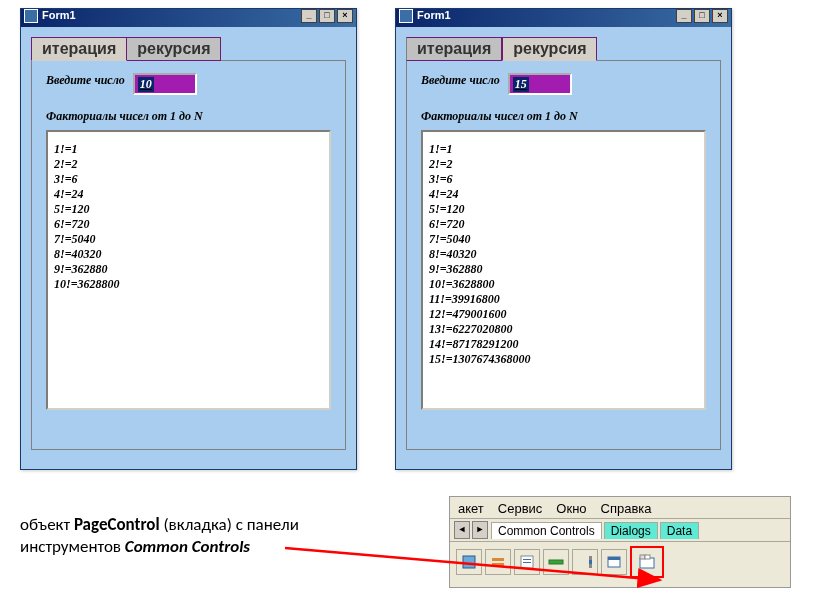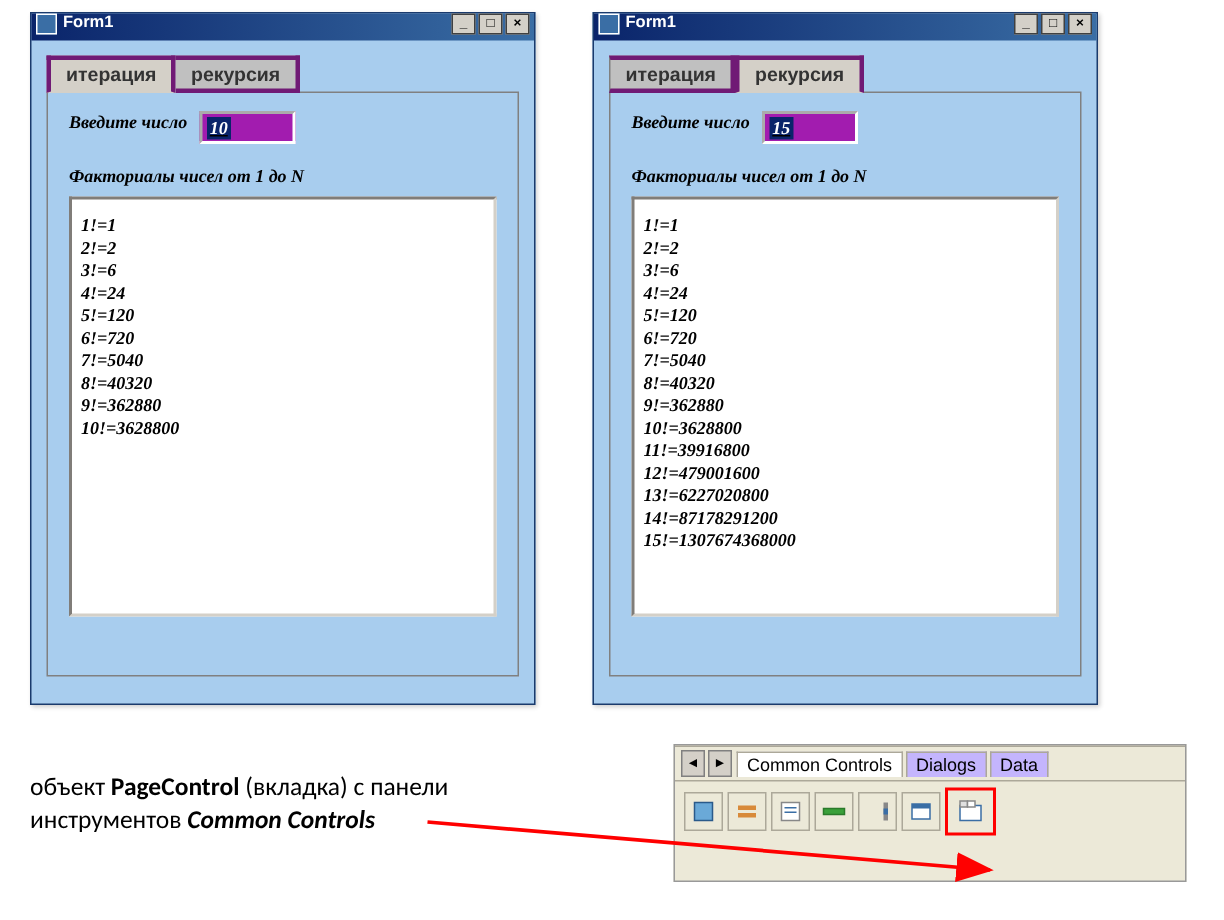--- a/index.html
+++ b/index.html
@@ -57,24 +57,24 @@
     right: 0;
     bottom: 0;
     padding: 10px;
   }
   .tabstrip {
     display: flex;
     margin-bottom: -1px;
   }
   .tab {
     padding: 2px 10px;
-    font-size: 13px;
+    font-size: 16px;
     font-family: Tahoma, sans-serif;
     font-weight: bold;
-    border: 3px solid #701a75;
+    border: 1px solid #701a75;
     background: #d4d0c8;
     color: #333;
     margin-right: 0;
     position: relative;
   }
   .tab.active {
     background: #d4d0c8;
     border-bottom: 1px solid #d4d0c8;
     z-index: 2;
   }
@@ -186,21 +186,21 @@
     margin-right: 2px;
     text-align: center;
     line-height: 14px;
     font-size: 9px;
   }
   .idetab {
     padding: 1px 6px;
     margin: 0 1px;
     border: 1px solid #aca899;
     border-bottom: none;
-    background: #c4b5fd;
+    background: #5eead4;
   }
   .idetab.sel {
     background: #fff;
     font-weight: normal;
   }
   .ide-toolbar {
     display: flex;
     padding: 4px 6px;
     gap: 3px;
     align-items: center;
@@ -305,20 +305,26 @@
   </div>
 </div>
 
 <div class="caption" style="left:20px; top:492px; width:410px;">
   <br>
   <span>объект  </span><b>PageControl</b><span> (вкладка) с панели</span><br>
   <span>инструментов </span><b><i>Common Controls</i></b>
 </div>
 
 <div class="ide-panel">
+  <div class="ide-menu">
+    <span>акет</span>
+    <span>Сервис</span>
+    <span>Окно</span>
+    <span>Справка</span>
+  </div>
   <div class="ide-tabs">
     <span class="navbtn">◄</span>
     <span class="navbtn">►</span>
     <span class="idetab sel">Common Controls</span>
     <span class="idetab">Dialogs</span>
     <span class="idetab">Data</span>
   </div>
   <div class="ide-toolbar">
     <div class="tbtn">
         <svg viewBox="0 0 16 16">

